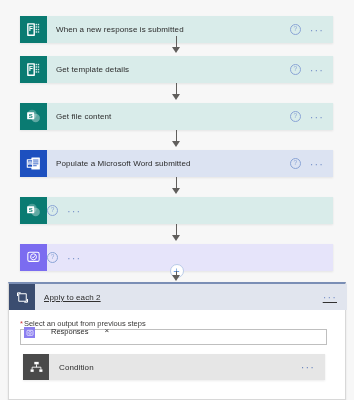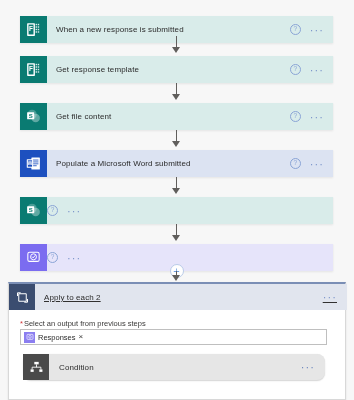--- a/index.html
+++ b/index.html
@@ -171,23 +171,22 @@
     height: 16px;
     background: #ffffff;
     border: 1px solid #bfbfbf;
     box-sizing: border-box;
     display: flex;
     align-items: center;
     padding-left: 3px;
   }
   .token {
     display: flex;
-    align-items: center;
     height: 20px;
-    gap: 3px;
+    gap: 16px;
     padding: 0 3px 0 0;
   }
   .token-icon {
     width: 11px; height: 11px;
     background: #8b7ef0;
     display: flex;
     align-items: center;
     justify-content: center;
     flex: 0 0 11px;
   }
@@ -207,21 +206,20 @@
   #condition-card {
     position: absolute;
     left: 22px;
     top: 352px;
     width: 302px;
     height: 26px;
     background: #e6e6e6;
     display: flex;
     align-items: stretch;
     box-shadow: 0 0.3px 0.9px rgba(0,0,0,0.10), 0 1px 2px rgba(0,0,0,0.08);
-    border-radius: 8px;
   }
   #condition-card .card-icon {
     width: 26px; height: 26px; flex: 0 0 26px;
     background: #4a4a4a;
   }
   #condition-card .card-title { padding-left: 10px; }
   #condition-card .card-actions { padding-right: 10px; }
   #condition-card .ellipsis { color: #6b86bd; }
 </style>
 </head>
@@ -264,21 +262,21 @@
         <rect x="15" y="4" width="2" height="2" fill="#ffffff" opacity="0.85"></rect>
         <rect x="18" y="4" width="2" height="2" fill="#ffffff" opacity="0.85"></rect>
         <rect x="15" y="7.5" width="2" height="2" fill="#ffffff" opacity="0.85"></rect>
         <rect x="18" y="7.5" width="2" height="2" fill="#ffffff" opacity="0.85"></rect>
         <rect x="15" y="11" width="2" height="2" fill="#ffffff" opacity="0.85"></rect>
         <rect x="18" y="11" width="2" height="2" fill="#ffffff" opacity="0.85"></rect>
         <rect x="15" y="14.5" width="2" height="2" fill="#ffffff" opacity="0.85"></rect>
         <rect x="18" y="14.5" width="2" height="2" fill="#ffffff" opacity="0.85"></rect>
       </svg>
     </div>
-    <div class="card-title">Get response template</div>
+    <div class="card-title">Get template details</div>
     <div class="card-actions">
       <div class="help-icon">?</div>
       <div class="ellipsis">···</div>
     </div>
   </div>
 
   <div class="connector" style="top:83px;height:12px;"></div>
   <div class="arrow-head" style="top:94px;"></div>
 
   <div class="card" style="top:103px;background:#d9ecea;">

